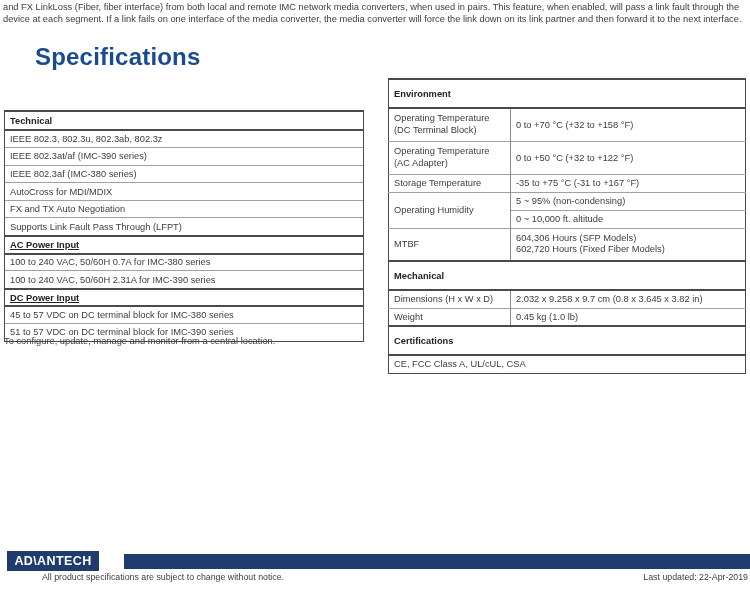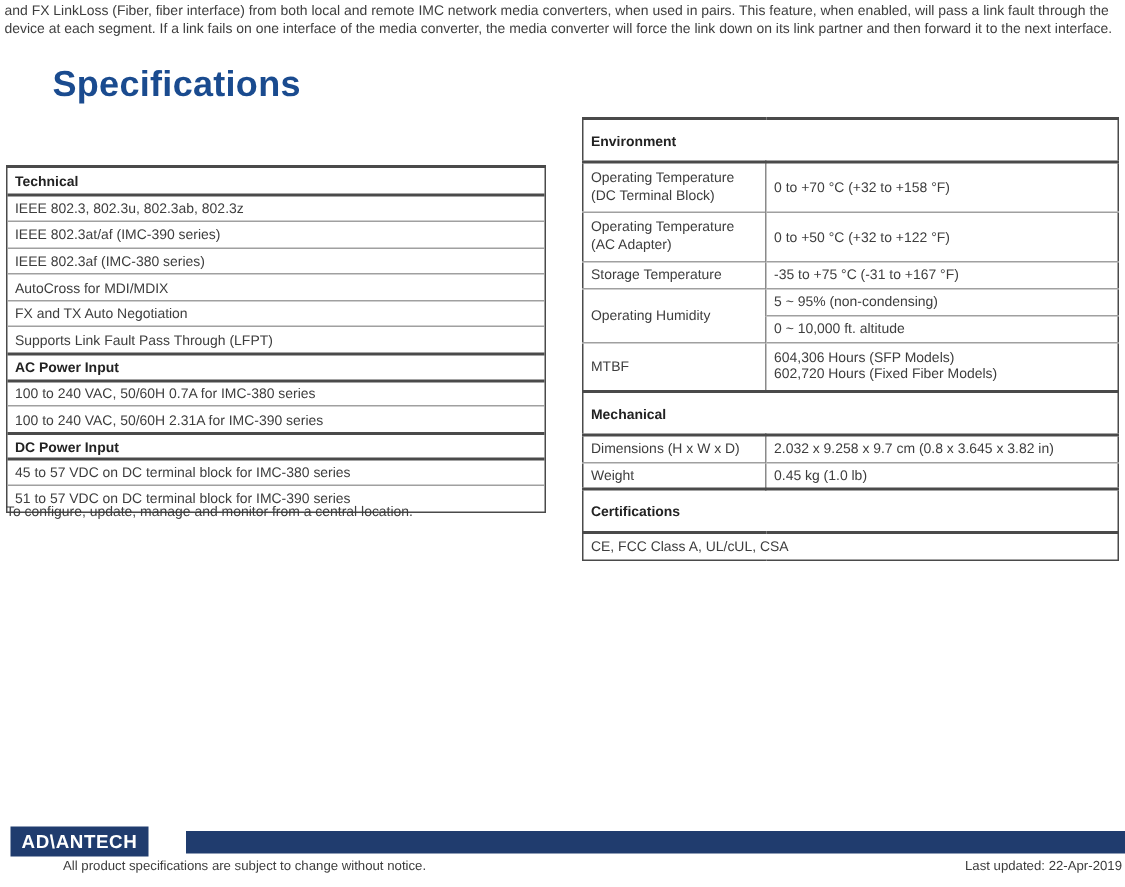--- a/index.html
+++ b/index.html
@@ -36,21 +36,21 @@
     border:1px solid var(--border-dark);border-top-width:2px;
   }
   .t-row{
     display:flex;align-items:center;
     height:17.6px;padding:0 5px;
     font-size:9.3px;color:var(--ink);
   }
   .t-row + .t-row{border-top:1px solid var(--border-light);}
   .t-row.header{font-weight:bold;color:#222;}
   .t-row.header + .t-row{border-top:2px solid var(--border-dark);}
-  .t-row.header:not(:first-child){border-top:2px solid var(--border-dark);}
+  .t-row.header:not(:first-child){border-top:2px solid var(--border-dark);text-decoration:underline;}
   
   .env-table{
     width:358px;border-collapse:collapse;background:#fff;
     font-size:9.3px;color:var(--ink);
     border:1px solid var(--border-dark);border-top:2px solid var(--border-dark);
   }
   .env-table td{
     border-top:1px solid var(--border-light);
     padding:1px 5px;vertical-align:middle;
   }

